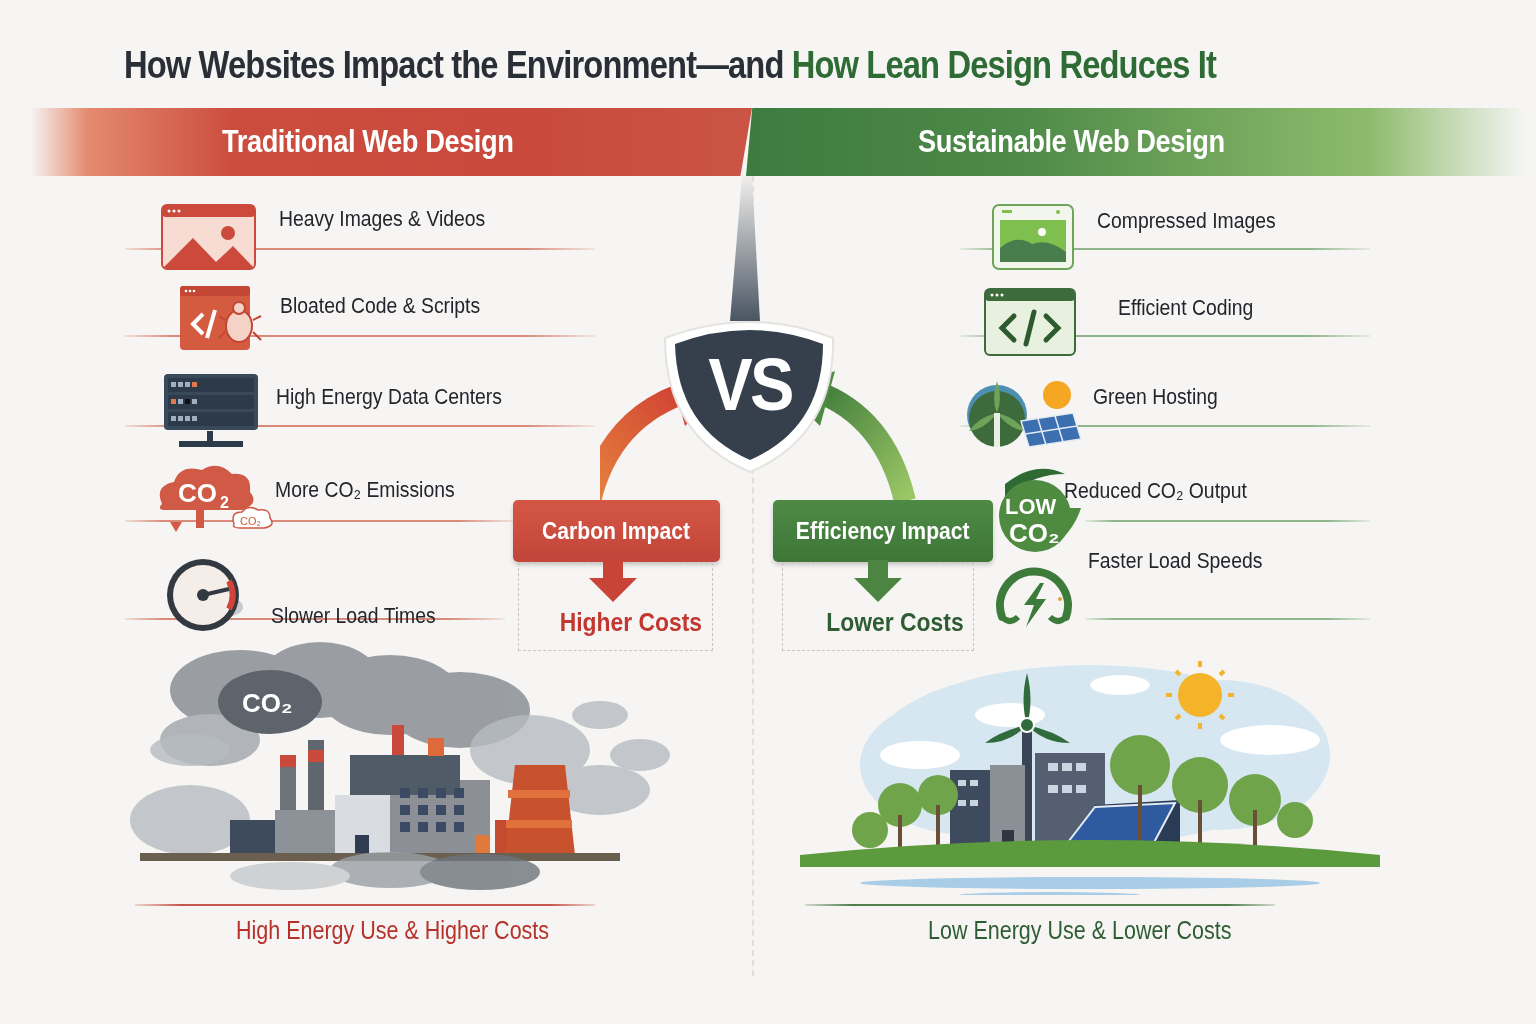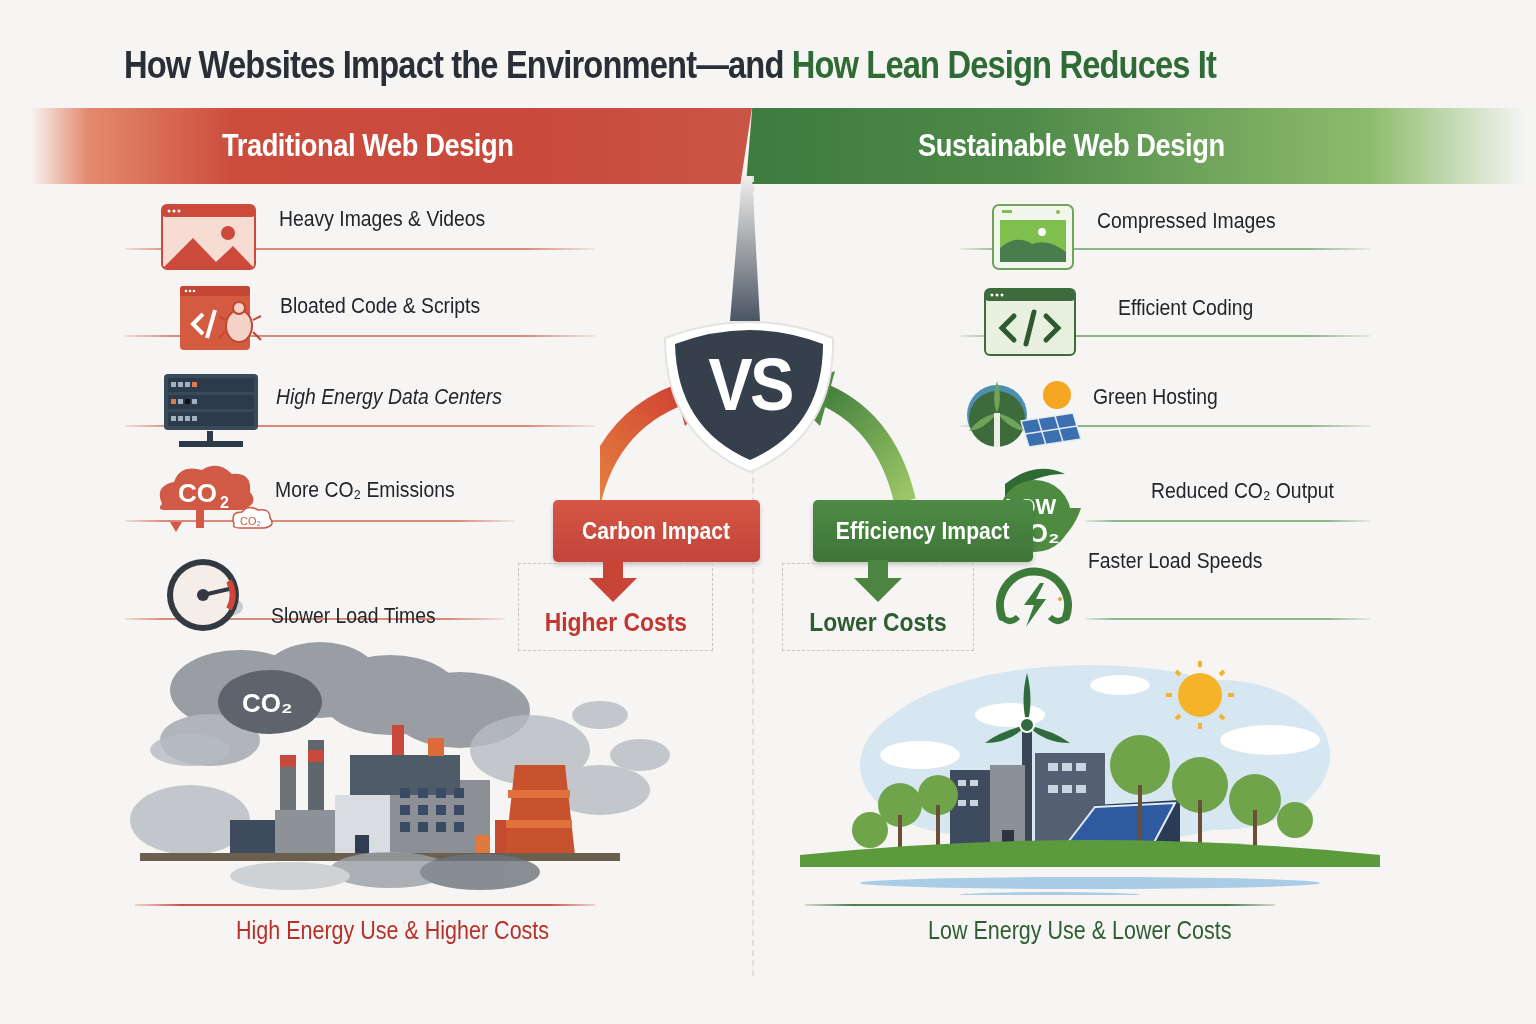--- a/index.html
+++ b/index.html
@@ -12,21 +12,21 @@
   }
   .title {
     position: absolute; left: 124px; top: 44px;
     font-size: 38px; font-weight: bold; letter-spacing: -1px;
     transform: scaleX(0.86); transform-origin: left center;
     white-space: nowrap;
   }
   .title .dark { color: #2a2f37; }
   .title .green { color: #2f6b35; }
 
-  .banner { position: absolute; top: 108px; height: 76px; display: flex; align-items: center; }
+  .banner { position: absolute; top: 108px; height: 68px; display: flex; align-items: center; }
   .banner-left {
     left: 30px; width: 722px;
     background: linear-gradient(90deg, rgba(246,245,243,1) 0%, #e48a6f 8%, #cc4d3e 28%, #c94a3c 70%, #ca5545 100%);
     clip-path: polygon(0 0, 100% 0, 98.4% 100%, 0 100%);
     justify-content: flex-start; padding-left: 192px;
   }
   .banner-right {
     left: 746px; width: 780px;
     background: linear-gradient(90deg, #3d7b3f 0%, #4e8a48 35%, #8dbb6c 80%, rgba(246,245,243,1) 100%);
     clip-path: polygon(0.8% 0, 100% 0, 100% 100%, 0 100%);
@@ -49,31 +49,30 @@
   }
   .row-line { position: absolute; height: 2px; }
   .line-red { background: linear-gradient(90deg, rgba(205,90,70,0.15), #d98a78 10%, #d98a78 85%, rgba(205,90,70,0.1)); }
   .line-green { background: linear-gradient(90deg, rgba(80,140,80,0.1), #8fb58a 10%, #8fb58a 85%, rgba(80,140,80,0.1)); }
   .icon { position: absolute; }
 
   .impact-box {
     position: absolute; height: 62px; border-radius: 5px;
     display: flex; align-items: center; justify-content: center;
     box-shadow: 0 3px 5px rgba(0,0,0,0.18);
-    margin-left: 40px;
   }
   .impact-box span {
     color: #fff; font-weight: bold; font-size: 24px; white-space: nowrap;
     transform: scaleX(0.88);
   }
   .impact-red { left: 513px; top: 500px; width: 207px; background: linear-gradient(180deg, #d45745, #c2443a); }
   .impact-green { left: 773px; top: 500px; width: 220px; background: linear-gradient(180deg, #4e8a45, #3e7638); }
   .cost-box {
     position: absolute; height: 88px; border: 1.5px dashed #c8c5c2;
-    display: flex; align-items: flex-end; justify-content: center; padding-bottom: 12px;
+    display: flex; align-items: flex-end; justify-content: flex-end; padding-bottom: 12px;
   }
   .cost-box span { font-weight: bold; font-size: 26px; transform: scaleX(0.88); white-space: nowrap; }
   .cost-red { left: 518px; top: 563px; width: 195px; }
   .cost-red span { color: #c2372f; }
   .cost-green { left: 782px; top: 563px; width: 192px; }
   .cost-green span { color: #2f5d33; }
 
   .footer-line { position: absolute; height: 2px; top: 904px; }
   .footer-text {
     position: absolute; top: 916px; font-size: 25px; white-space: nowrap;
@@ -172,21 +171,21 @@
     <rect x="15" y="26" width="5" height="5" fill="#9fb0c2"></rect>
     <rect x="22" y="26" width="5" height="5" fill="#111"></rect>
     <rect x="29" y="26" width="5" height="5" fill="#9fb0c2"></rect>
   <rect x="8" y="43" width="5" height="5" fill="#9fb0c2"></rect>
     <rect x="15" y="43" width="5" height="5" fill="#9fb0c2"></rect>
     <rect x="22" y="43" width="5" height="5" fill="#9fb0c2"></rect>
     <rect x="29" y="43" width="5" height="5" fill="#9fb0c2"></rect>
   <rect x="44" y="58" width="6" height="10" fill="#2c3a49"></rect>
     <rect x="16" y="68" width="64" height="6" fill="#2c3a49"></rect>
 </svg>
-<div class="row" style="left:276px;top:384px;font-style:italic;">
+<div class="row" style="left:276px;top:384px;">
   <span class="label">High Energy Data Centers</span>
 </div>
 
 <div class="row-line line-red" style="left:125px;top:520px;width:390px;"></div>
 <svg class="icon" style="left:152px;top:460px;" width="128" height="80" viewBox="0 0 128 80">
   <path d="M10,44 Q2,26 22,22 Q28,4 50,10 Q66,0 80,14 Q100,12 98,32 Q108,44 90,50 L14,50 Q4,50 10,44 Z" fill="#d05a45"></path>
   <text x="26" y="42" font-family="Liberation Sans, sans-serif" font-weight="bold" font-size="26" fill="#fff">CO</text>
   <text x="68" y="48" font-family="Liberation Sans, sans-serif" font-weight="bold" font-size="16" fill="#fff">2</text>
   <rect x="44" y="50" width="8" height="18" fill="#d05a45"></rect>
   <polygon points="18,62 30,62 24,72" fill="#d05a45"></polygon>
@@ -257,21 +256,21 @@
 </div>
 
 <div class="row-line line-green" style="left:1085px;top:520px;width:285px;"></div>
 <svg class="icon" style="left:985px;top:464px;" width="96" height="90" viewBox="0 0 96 90">
   <path d="M20,20 Q50,-4 80,10 Q40,10 20,40 Z" fill="#2f6a33"></path>
   <circle cx="50" cy="52" r="36" fill="#4e8a40"></circle>
   <path d="M82,44 L96,44 Q88,70 62,86 Z" fill="#4e8a40"></path>
   <text x="20" y="50" font-family="Liberation Sans, sans-serif" font-weight="bold" font-size="22" fill="#fff">LOW</text>
   <text x="24" y="78" font-family="Liberation Sans, sans-serif" font-weight="bold" font-size="26" fill="#fff">CO₂</text>
 </svg>
-<div class="row" style="left:1151px;top:478px;">
+<div class="row" style="left:1064px;top:478px;">
   <span class="label">Reduced CO₂ Output</span>
 </div>
 
 <div class="row-line line-green" style="left:1085px;top:618px;width:285px;"></div>
 <svg class="icon" style="left:994px;top:565px;" width="80" height="66" viewBox="0 0 80 66">
   <path d="M8,52 A34,34 0 1 1 72,52" stroke="#3d7b3a" stroke-width="8" fill="none" stroke-linecap="round"></path>
   <path d="M8,52 Q16,60 24,52" stroke="#3d7b3a" stroke-width="6" fill="none"></path>
   <path d="M56,52 Q64,60 72,52" stroke="#3d7b3a" stroke-width="6" fill="none"></path>
   <polygon points="46,18 30,40 40,40 32,62 52,34 42,34 50,18" fill="#3d7b3a"></polygon>
   <circle cx="66" cy="34" r="2" fill="#e9a13b"></circle>

